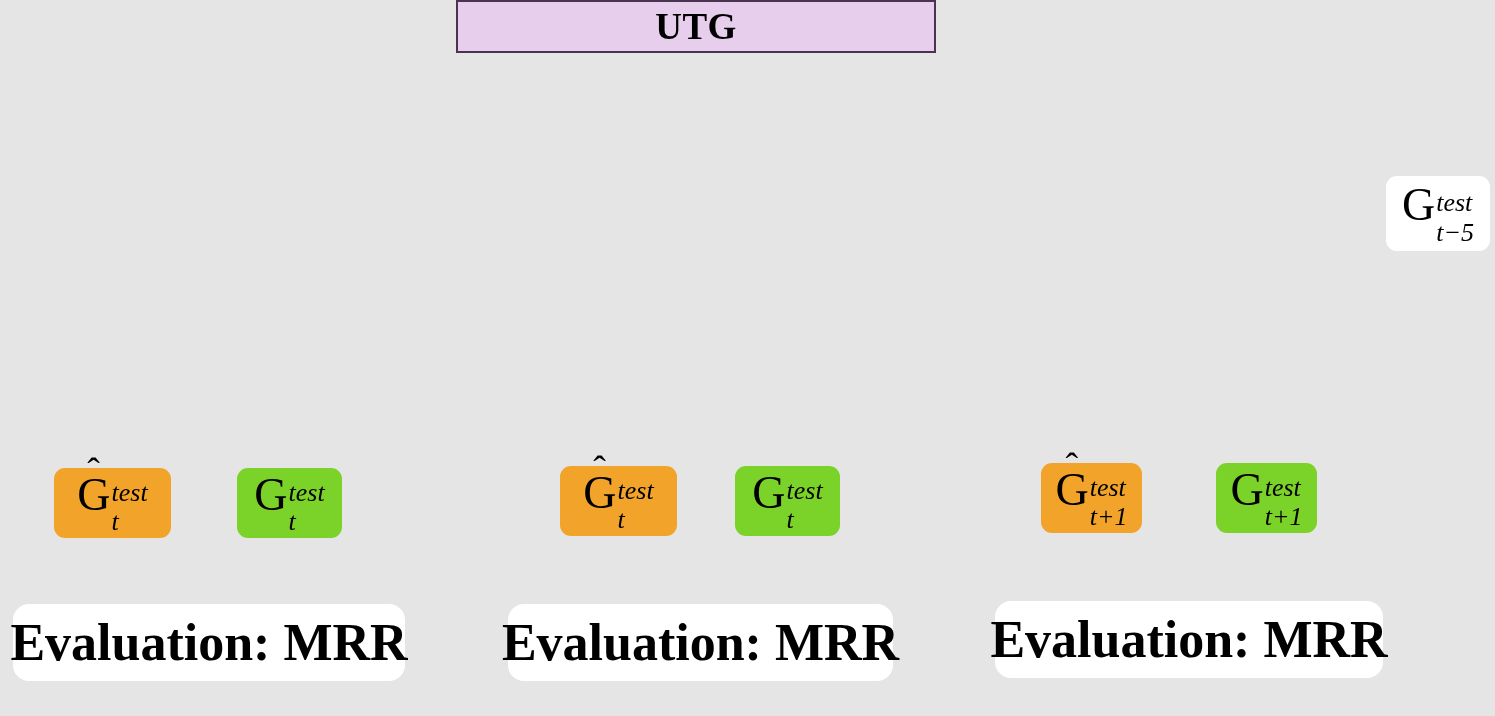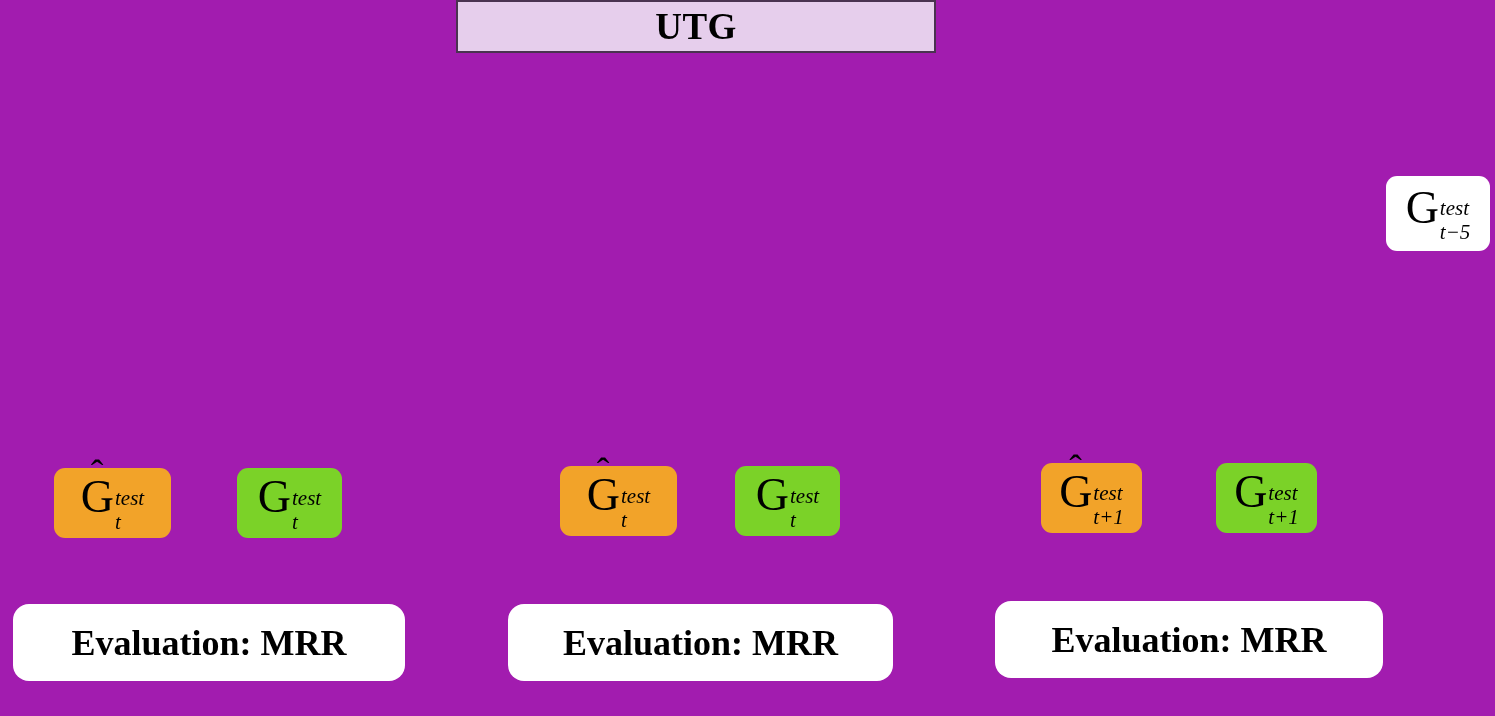--- a/index.html
+++ b/index.html
@@ -4,21 +4,21 @@
 <style>
   html, body {
     margin: 0;
     padding: 0;
     background: #000000;
   }
   #canvas {
     position: relative;
     width: 1495px;
     height: 716px;
-    background: #a21caf;
+    background: #e5e5e5;
     overflow: hidden;
     font-family: "Liberation Serif", "DejaVu Serif", serif;
   }
 
   
   .utg-banner {
     position: absolute;
     left: 456px;
     top: 0px;
     width: 480px;
@@ -75,40 +75,40 @@
     display: inline-flex;
     flex-direction: column;
     align-items: flex-start;
     vertical-align: middle;
     line-height: 1;
     margin-left: 1px;
     position: relative;
     top: 1px;
   }
   .msup, .msub {
-    font-size: 21px;
+    font-size: 26px;
     font-style: italic;
     font-family: "Liberation Serif", "DejaVu Serif", serif;
     line-height: 1.05;
   }
   .msup { margin-bottom: 2px; }
 
   
   .eval-pill {
     position: absolute;
     background: #FFFFFF;
     border-radius: 16px;
     box-sizing: border-box;
     display: flex;
     align-items: center;
     justify-content: center;
     color: #000000;
   }
   .eval-pill .eval-label {
-    font-size: 36px;
+    font-size: 52px;
     font-weight: bold;
     line-height: 1;
     white-space: nowrap;
   }
 </style>
 </head>
 <body>
 
 <div id="canvas">
 

